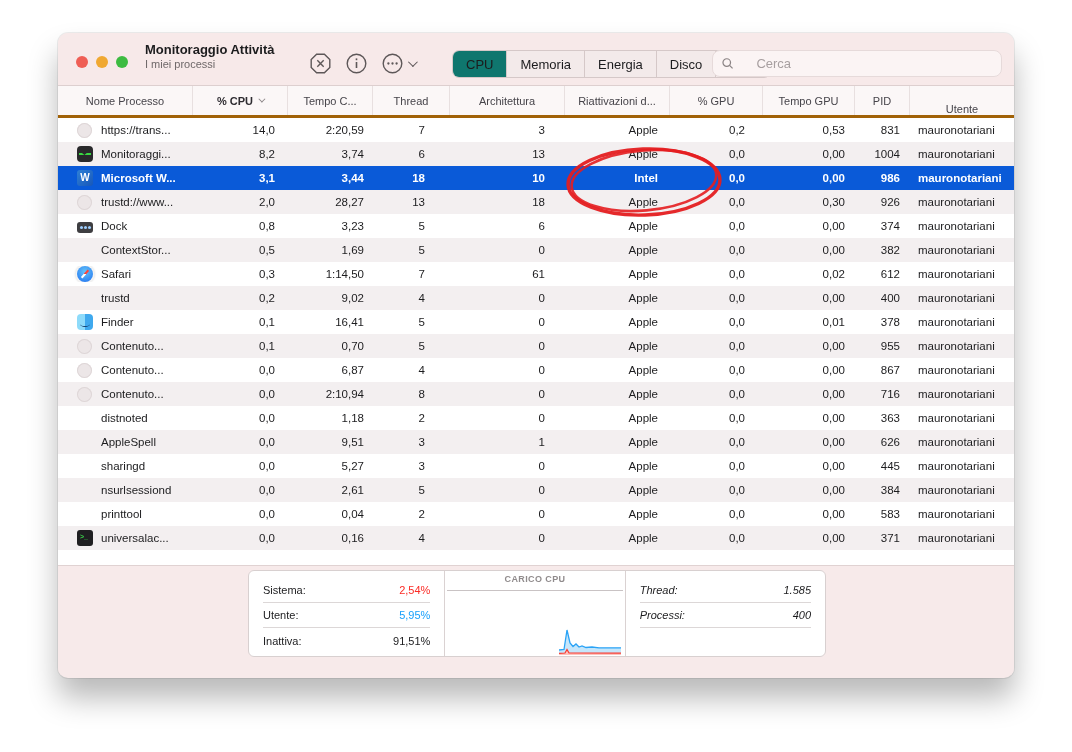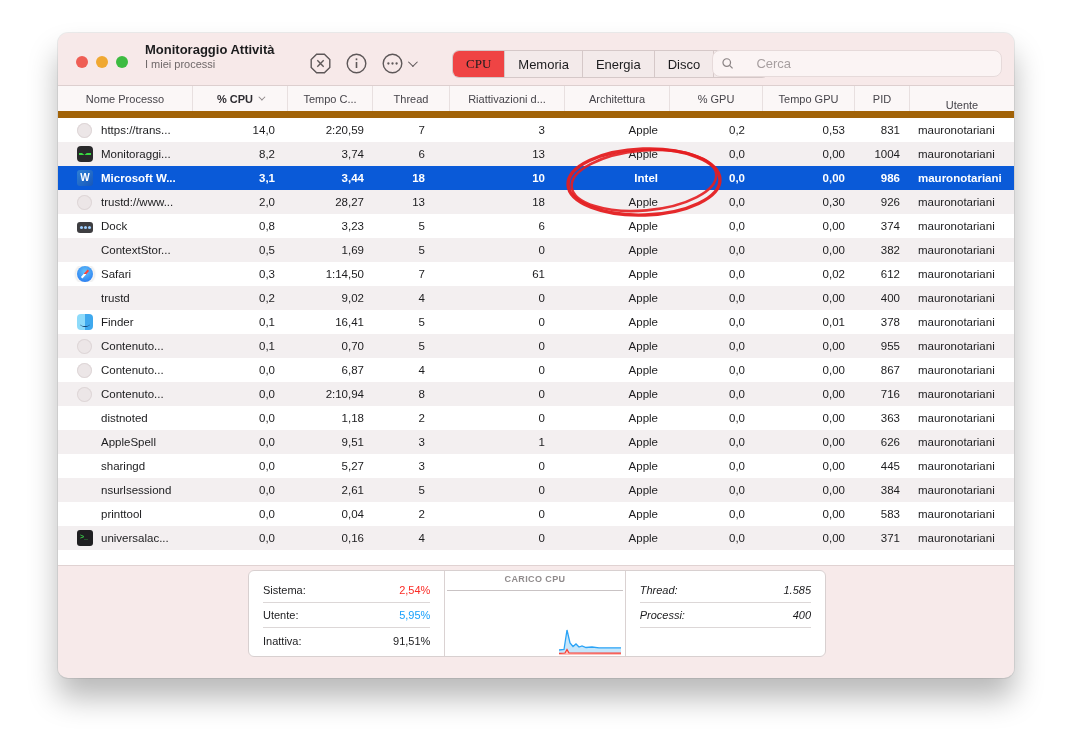--- a/index.html
+++ b/index.html
@@ -22,25 +22,25 @@
   .tl .r { background:#ef5e55; } .tl .y { background:#f0a832; } .tl .g { background:#3dbb41; }
   .title-block { position:absolute; left:87px; top:9px; line-height:1.25; }
   .title { font-size:13px; font-weight:bold; color:#1c1c1e; }
   .subtitle { font-size:11px; color:#6f6869; }
   .actions { position:absolute; left:252px; top:20px; display:flex; align-items:center; gap:15px; color:#5d5758; }
   .icon-btn { display:flex; align-items:center; gap:5px; cursor:default; }
   .chev { width:7px; height:7px; border-right:1.6px solid #5d5758; border-bottom:1.6px solid #5d5758; transform:rotate(45deg) translateY(-2px); display:inline-block; }
   .segmented { position:absolute; left:394px; top:17px; height:28px; display:flex; border:1px solid #d5c8c8; border-radius:7px; overflow:hidden; background:#f3eaea; }
   .segment { padding:0 13px; display:flex; align-items:center; font-size:13px; color:#1c1c1e; border-right:1px solid #d5c8c8; }
   .segment:last-child { border-right:none; }
-  .segment.selected { background:#ef4444;font-family:Liberation Serif, serif; }
+  .segment.selected { background:#0f766e; }
   .search { position:absolute; left:654px; top:17px; width:290px; height:27px; border:1px solid #e6dada; background:#fbf4f4; border-radius:8px; display:flex; align-items:center; padding:0 9px; }
   .search input { border:none; background:transparent; outline:none; font-size:13px; color:#3a3a3c; width:100%; margin-left:21px; }
   .search input::placeholder { color:#a79fa0; }
-  .table-header { height:32px; background:#fbf7f7; display:grid; grid-template-columns:135px 95px 85px 77px 115px 105px 93px 92px 55px 1fr; align-items:stretch; border-bottom:7px solid #a16207; font-size:11px; color:#46444a; }
+  .table-header { height:32px; background:#fbf7f7; display:grid; grid-template-columns:135px 95px 85px 77px 115px 105px 93px 92px 55px 1fr; align-items:stretch; border-bottom:3px solid #a16207; font-size:11px; color:#46444a; }
   .th { display:flex; align-items:center; justify-content:center; gap:5px; border-right:1px solid #e8e0e0; }
   .th:last-child { border-right:none;align-items:flex-end; }
   .th.sorted { font-weight:bold; color:#2e2c31; }
   .sort-ind { width:5px; height:5px; border-right:1.4px solid #8a8486; border-bottom:1.4px solid #8a8486; transform:rotate(45deg) translateY(-2px); }
   .table-body { background:#ffffff; }
   .trow { height:24px; display:grid; grid-template-columns:135px 95px 85px 77px 115px 105px 93px 92px 55px 1fr; align-items:center; font-size:11.5px; color:#1c1c1e; }
   .trow.alt { background:#f3eff0; }
   .trow.selected { background:#0a5ad8; color:#ffffff; font-weight:bold; }
   .cell-name { display:flex; align-items:center; gap:8px; padding-left:19px; overflow:hidden; white-space:nowrap; }
   .num { text-align:right; }
@@ -144,24 +144,24 @@
         <span>% CPU</span>
         <span class="sort-ind"></span>
       </div>
       <div class="th">
         <span>Tempo C...</span>
       </div>
       <div class="th">
         <span>Thread</span>
       </div>
       <div class="th">
+        <span>Architettura</span>
+      </div>
+      <div class="th">
         <span>Riattivazioni d...</span>
-      </div>
-      <div class="th">
-        <span>Architettura</span>
       </div>
       <div class="th">
         <span>% GPU</span>
       </div>
       <div class="th">
         <span>Tempo GPU</span>
       </div>
       <div class="th">
         <span>PID</span>
       </div>

